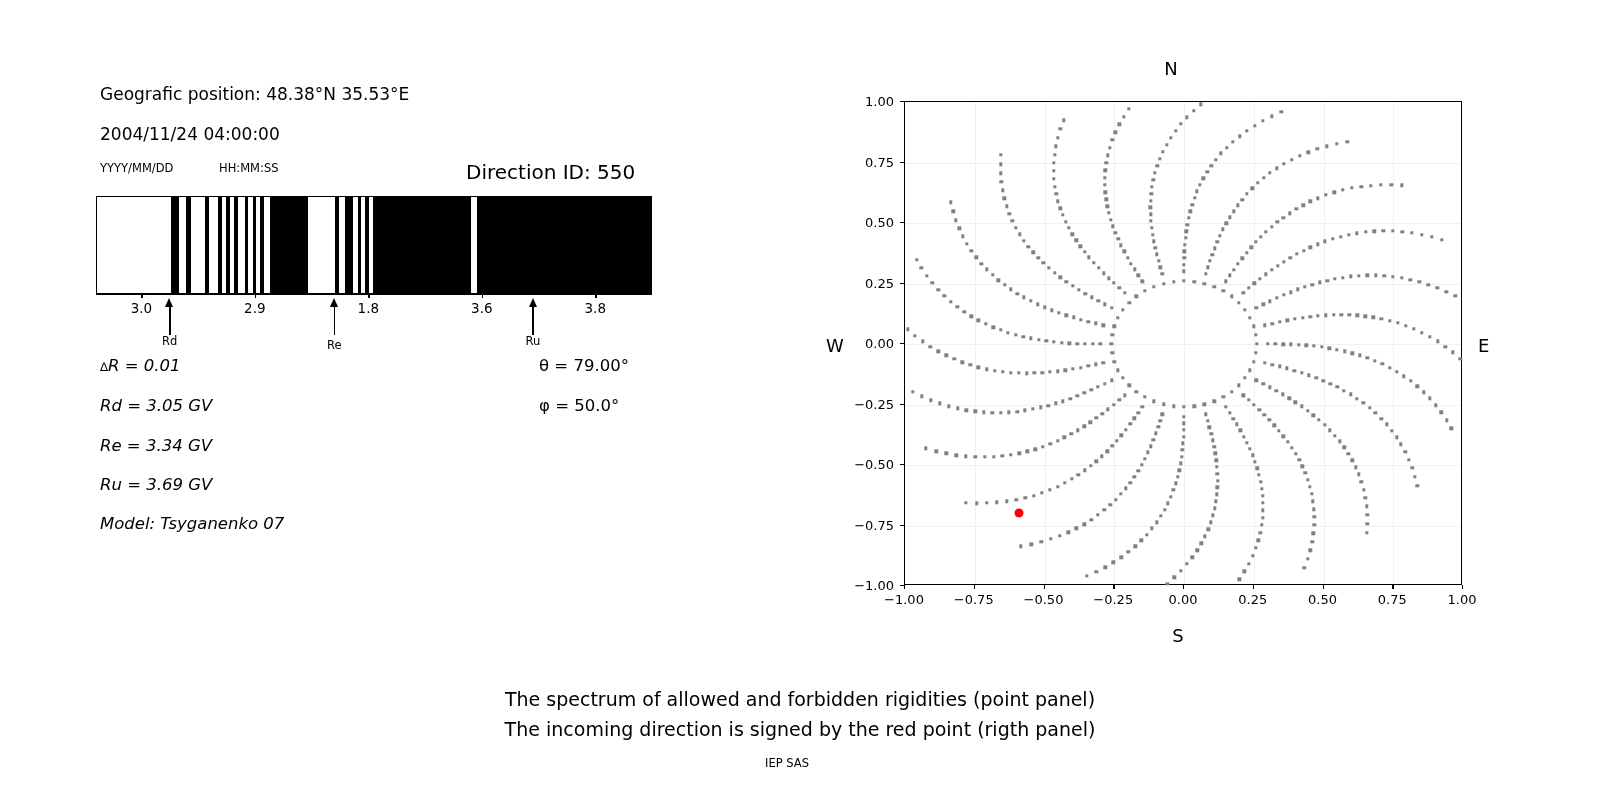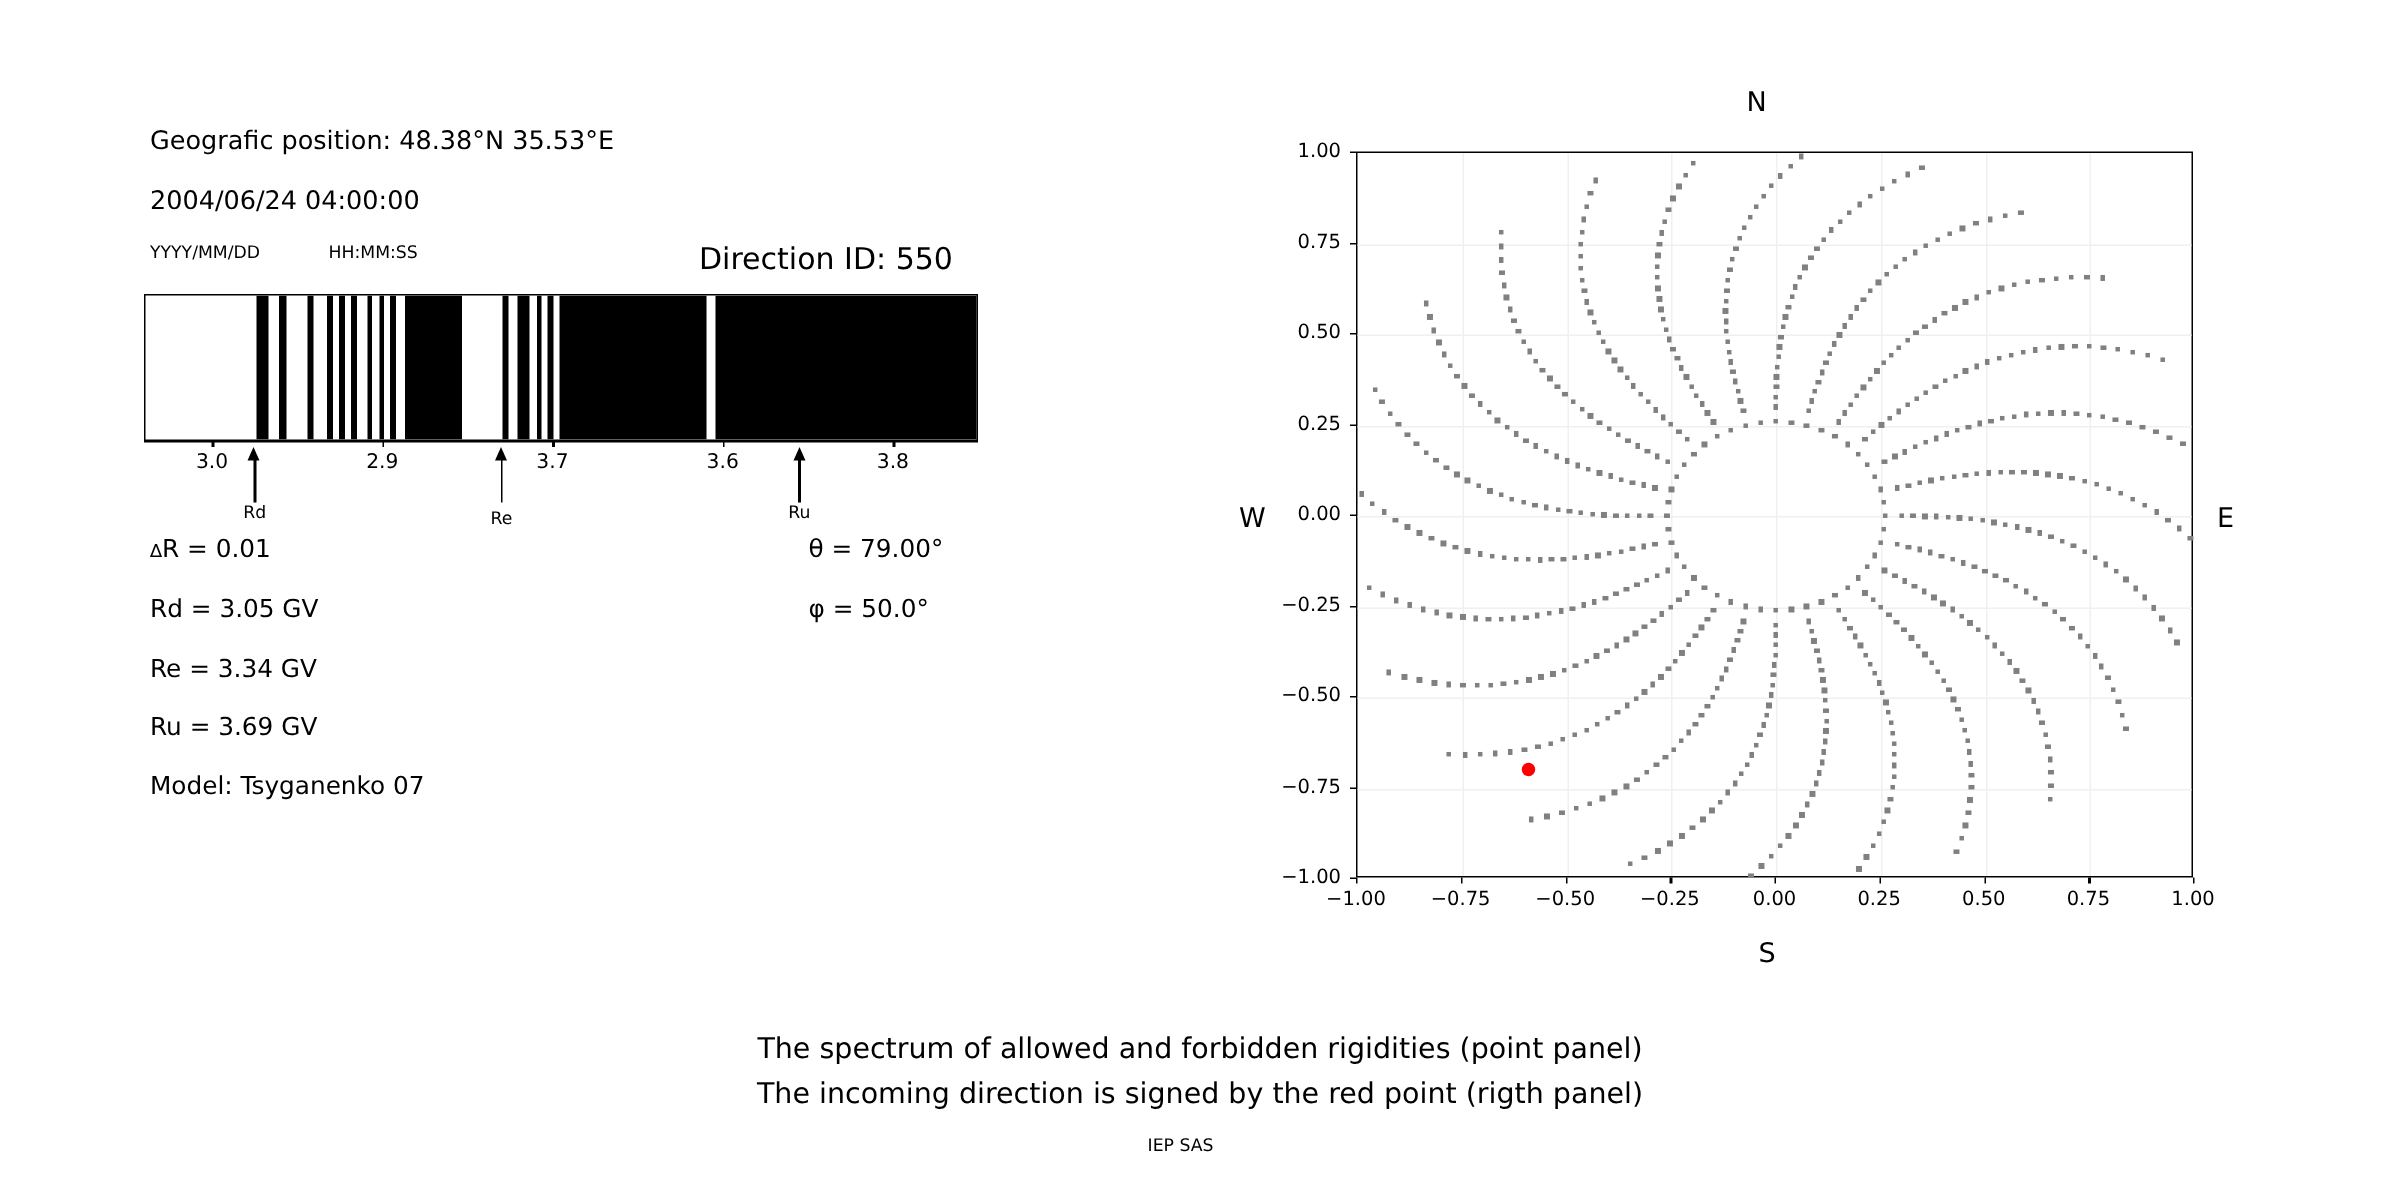--- a/index.html
+++ b/index.html
@@ -35,21 +35,21 @@
   .marker-arrow .shaft{position:absolute;left:6px;top:7px;width:1.4px;height:30px;background:#000000;}
   .marker-arrow .head{
     position:absolute;left:2.2px;top:0;width:0;height:0;
     border-left:4.3px solid transparent;border-right:4.3px solid transparent;
     border-bottom:9px solid #000000;
   }
   .marker-label{position:absolute;font-size:11.5px;transform:translateX(-50%);white-space:nowrap;}
 
   
   .param{position:absolute;font-size:16.5px;white-space:nowrap;}
-  .param-left{left:100px;}
+  .param-left{left:100px;font-style:italic;}
   .param-right{left:539px;}
   .sub-delta{font-size:12px;vertical-align:baseline;}
 
   
   #direction-plot{left:904px;top:101px;width:558px;height:484px;}
   #plot-frame{
     position:absolute;left:0;top:0;width:100%;height:100%;
     border:1.3px solid #000000;box-sizing:border-box;background:#ffffff;
   }
   .gridline-v{position:absolute;top:0;width:1px;height:100%;background:#f0f0f0;}
@@ -75,21 +75,21 @@
        font-size:19px;white-space:nowrap;text-align:center;}
   #caption-line-1{top:688px;}
   #caption-line-2{top:718px;}
   #footer-credit{position:absolute;left:787px;top:756px;
        transform:translateX(-50%);font-size:11.5px;white-space:nowrap;}
 </style>
 </head>
 <body>
 
 <div class="abs" id="geo-position">Geografic position: 48.38°N 35.53°E</div>
-<div class="abs" id="datetime">2004/06/24 04:00:00</div>
+<div class="abs" id="datetime">2004/11/24 04:00:00</div>
 <div class="abs" id="date-format-hint">YYYY/MM/DD</div>
 <div class="abs" id="time-format-hint">HH:MM:SS</div>
 <div class="abs" id="direction-id">Direction ID: 550</div>
 
 <div class="abs" id="spectrum-panel">
   <div id="spectrum-bar">
       <div class="band" style="left: 73.7551px; width: 7.94286px;"></div>
       <div class="band" style="left: 88.5061px; width: 5.67347px;"></div>
       <div class="band" style="left: 107.796px; width: 4.53878px;"></div>
       <div class="band" style="left: 120.845px; width: 3.97143px;"></div>
@@ -107,21 +107,21 @@
       <div class="band" style="left: 380.122px; width: 175.878px;"></div>
     </div>
 </div>
 <div class="abs" id="spectrum-axis"></div>
 <div class="abs" id="spectrum-ticks" style="left:96px;top:294px;width:556px;height:60px;">
     <div class="xtick-line" style="left: 45.3878px;"></div>
     <div class="xtick-label" style="left: 45.3878px; top: 6px;">3.0</div>
     <div class="xtick-line" style="left: 158.857px;"></div>
     <div class="xtick-label" style="left: 158.857px; top: 6px;">2.9</div>
     <div class="xtick-line" style="left: 272.327px;"></div>
-    <div class="xtick-label" style="left: 272.327px; top: 6px;">3.7</div>
+    <div class="xtick-label" style="left: 272.327px; top: 6px;">1.8</div>
     <div class="xtick-line" style="left: 385.796px;"></div>
     <div class="xtick-label" style="left: 385.796px; top: 6px;">3.6</div>
     <div class="xtick-line" style="left: 499.265px;"></div>
     <div class="xtick-label" style="left: 499.265px; top: 6px;">3.8</div>
   </div>
 <div class="abs" id="spectrum-markers" style="left:96px;top:298px;width:556px;height:60px;">
     <div class="marker-arrow" style="left: 67.2551px; top: 0px;">
       <div class="head"></div>
       <div class="shaft"></div>
     </div>

